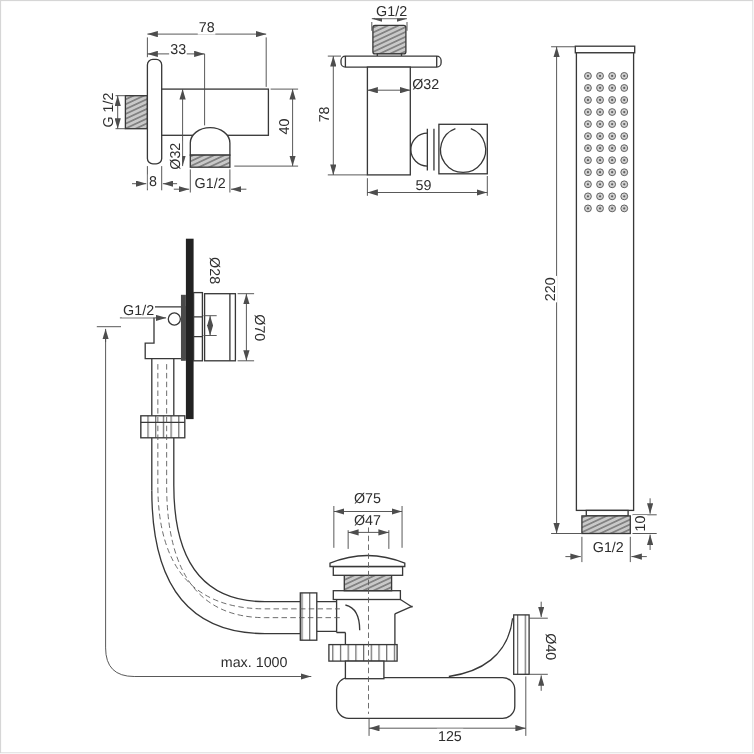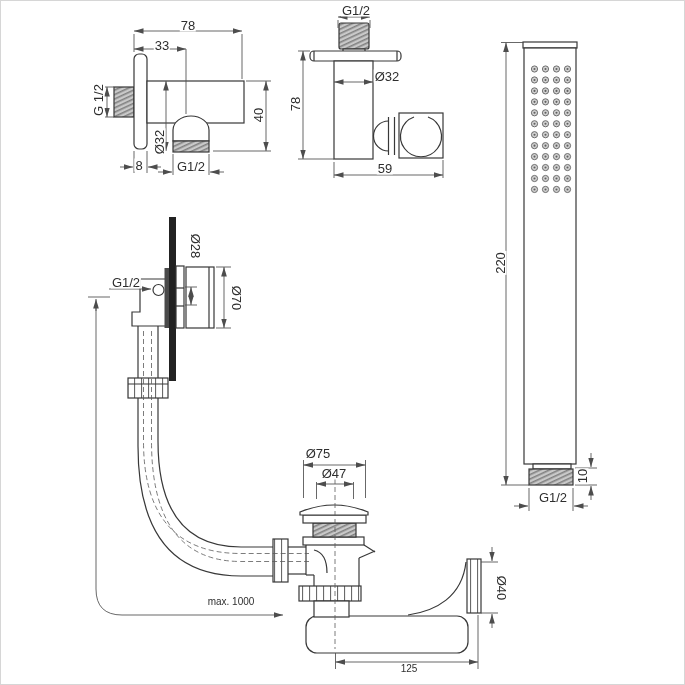--- a/index.html
+++ b/index.html
@@ -7,21 +7,21 @@
     position:relative;width:685px;height:685px;background:#fff;
     border:1px solid #d6d6d6;box-sizing:border-box;overflow:hidden;
     font-family:"Liberation Sans", sans-serif;
   }
   #drawing{position:absolute;left:0;top:0;}
   .lbl{
     position:absolute;font-size:13px;line-height:1;color:#2e2e2e;
     background:#fff;padding:0 1px;white-space:nowrap;
     transform:translate(-50%,-50%);
   }
-  .lbl.big{font-size:10px;}
+  .lbl.big{font-size:13px;}
   .rotm90{transform:translate(-50%,-50%) rotate(-90deg);}
   .rot90{transform:translate(-50%,-50%) rotate(90deg);}
 </style>
 </head>
 <body>
 
 <div id="stage">
 
 <svg id="drawing" width="685" height="685" viewBox="0 0 685 685">
   <defs>
@@ -341,17 +341,17 @@
 
   <div class="lbl rotm90" style="left:499px;top:262px">220</div>
   <div class="lbl rotm90" style="left:581px;top:475px">10</div>
   <div class="lbl" style="left:552px;top:496px">G1/2</div>
 
   <div class="lbl rot90" style="left:194px;top:245px">Ø28</div>
   <div class="lbl rot90" style="left:235px;top:297px">Ø70</div>
   <div class="lbl" style="left:125px;top:281px">G1/2</div>
   <div class="lbl big" style="left:230px;top:601px">max. 1000</div>
 
-  <div class="lbl" style="left:317px;top:452px">Ø75</div>
+  <div class="lbl" style="left:333px;top:452px">Ø75</div>
   <div class="lbl" style="left:333px;top:472px">Ø47</div>
   <div class="lbl rot90" style="left:500px;top:587px">Ø40</div>
   <div class="lbl big" style="left:408px;top:668px">125</div>
 </div>
 
 </body></html>

